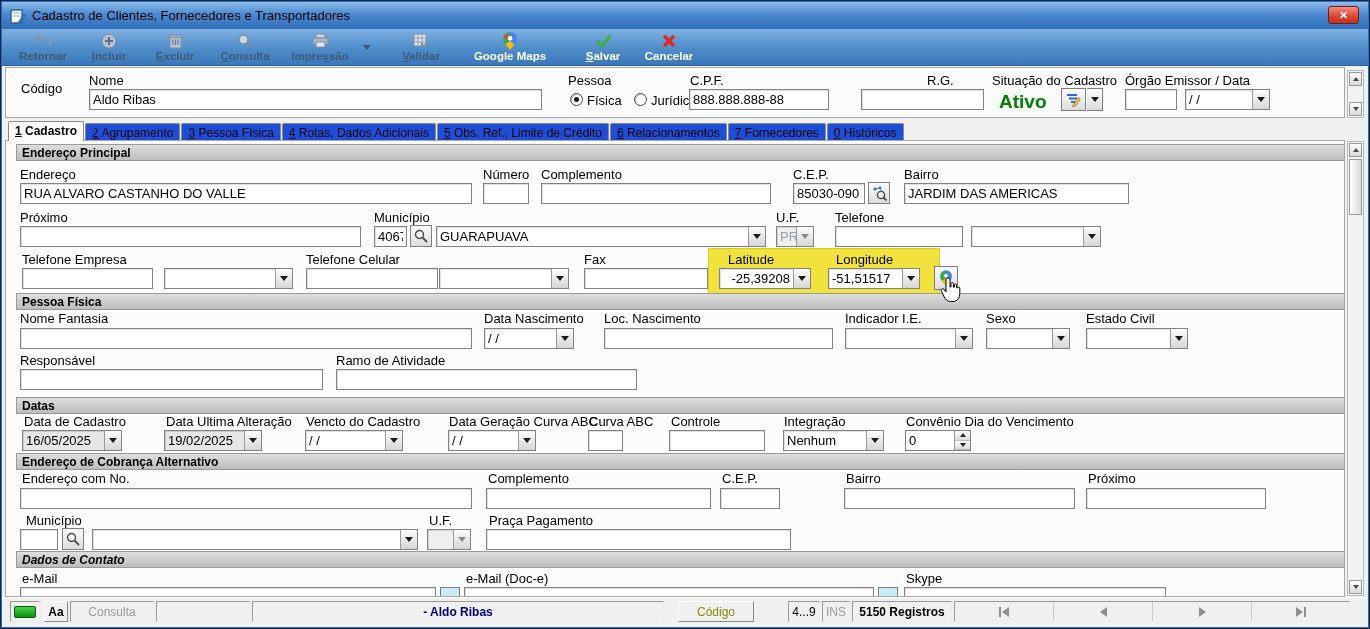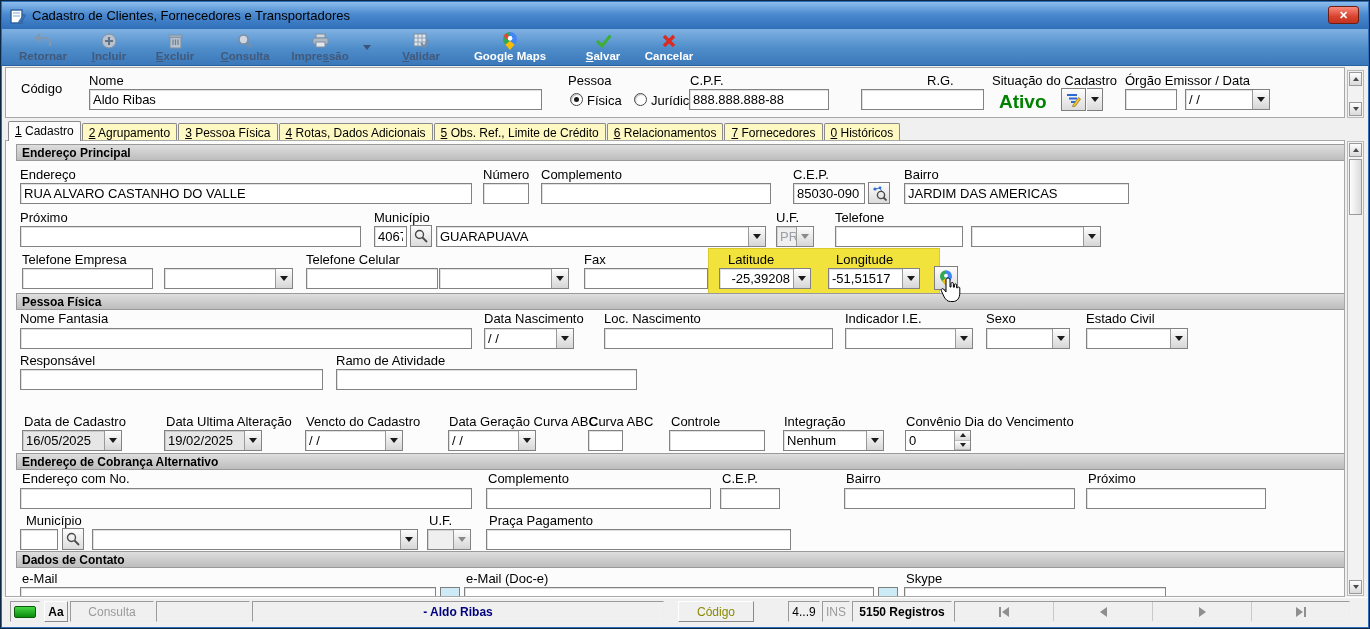--- a/index.html
+++ b/index.html
@@ -57,24 +57,24 @@
   .radio { position:absolute; width:13px; height:13px; border-radius:50%; border:1px solid #4a4a4a;
     background:#fff; box-shadow: inset 1px 1px 1px rgba(0,0,0,.25); }
   .radio.sel::after { content:""; position:absolute; left:3px; top:3px; width:5px; height:5px;
     border-radius:50%; background:#1a1a1a; }
 
   
   .hpanel { position:absolute; left:5px; top:67px; width:1340px; height:51px; background:#fbfbfb;
     border:1px solid #a8a8a8; }
   
   .tabstrip { position:absolute; left:8px; top:121px; height:20px; display:flex; align-items:flex-end; }
-  .tab { height:18px; border:1px solid #8a8a8a; border-bottom:none; background:#fef9c3;
+  .tab { height:18px; border:1px solid #8a8a8a; border-bottom:none; background:#1d4ed8;
     font-size:12px; padding:2px 6px 0 6px; white-space:nowrap; margin-right:1px;
     border-radius:2px 2px 0 0; }
-  .tab.active { height:20px; background:#fcfcfc; font-weight:normal; position:relative; z-index:3; }
+  .tab.active { height:20px; background:#fcfcfc; font-weight:bold; position:relative; z-index:3; }
 
   
   .content { position:absolute; left:5px; top:140px; width:1340px; height:457px; background:#fcfcfc;
     border:1px solid #a8a8a8; overflow:hidden; }
   .hilite { position:absolute; background:#f1e33c; border:1px solid #d9c92b; }
 
   
   .vsb { position:absolute; width:17px; background:#f2f2f2; border:1px solid #b9b9b9; }
   .sbarrow { position:absolute; left:1px; width:13px; height:14px; background:linear-gradient(180deg,#fdfdfd,#dadada);
     border:1px solid #9a9a9a; display:flex; align-items:center; justify-content:center; }
@@ -404,20 +404,21 @@
       <span class="ctext"></span>
         <span class="cbtn">
           <span class="tri-down"></span>
         </span>
     </div>
     <span class="lbl" style="left:14px; top:212px;">Responsável</span>
     <input class="inp" style="left: 14px; top: 228px; width: 303px;">
     <span class="lbl" style="left:330px; top:212px;">Ramo de Atividade</span>
     <input class="inp" style="left: 330px; top: 228px; width: 301px;">
 
+    <div class="secbar" style="top:256px;">Datas</div>
     <span class="lbl" style="left:18px; top:273px;">Data de Cadastro</span>
     <div class="combo graybg" style="left:16px; top:289px; width:100px;">
       <span class="ctext">16/05/2025</span>
         <span class="cbtn">
           <span class="tri-down"></span>
         </span>
     </div>
     <span class="lbl" style="left:160px; top:273px;">Data Ultima Alteração</span>
     <div class="combo graybg" style="left:158px; top:289px; width:98px;">
       <span class="ctext">19/02/2025</span>
@@ -492,21 +493,21 @@
     <span class="lbl" style="left:423px; top:372px;">U.F.</span>
     <div class="combo dis" style="left:421px; top:388px; width:44px;">
       <span class="ctext"></span>
         <span class="cbtn">
           <span class="tri-down"></span>
         </span>
     </div>
     <span class="lbl" style="left:483px; top:372px;">Praça Pagamento</span>
     <input class="inp" style="left: 480px; top: 388px; width: 305px;">
 
-    <div class="secbar" style="top:410px;">Dados de Contato</div>
+    <div class="secbar" style="top:410px;font-style:italic;">Dados de Contato</div>
     <span class="lbl" style="left:16px; top:430px;">e-Mail</span>
     <input class="inp" style="left: 14px; top: 446px; width: 416px;">
     <div class="sqbtn" style="left:434px; top:446px; width:20px; height:20px; background:#cdeaf7;"></div>
     <span class="lbl" style="left:460px; top:430px;">e-Mail (Doc-e)</span>
     <input class="inp" style="left: 458px; top: 446px; width: 410px;">
     <div class="sqbtn" style="left:872px; top:446px; width:20px; height:20px; background:#cdeaf7;"></div>
     <span class="lbl" style="left:900px; top:430px;">Skype</span>
     <input class="inp" style="left: 898px; top: 446px; width: 262px;">
   </div>
 

